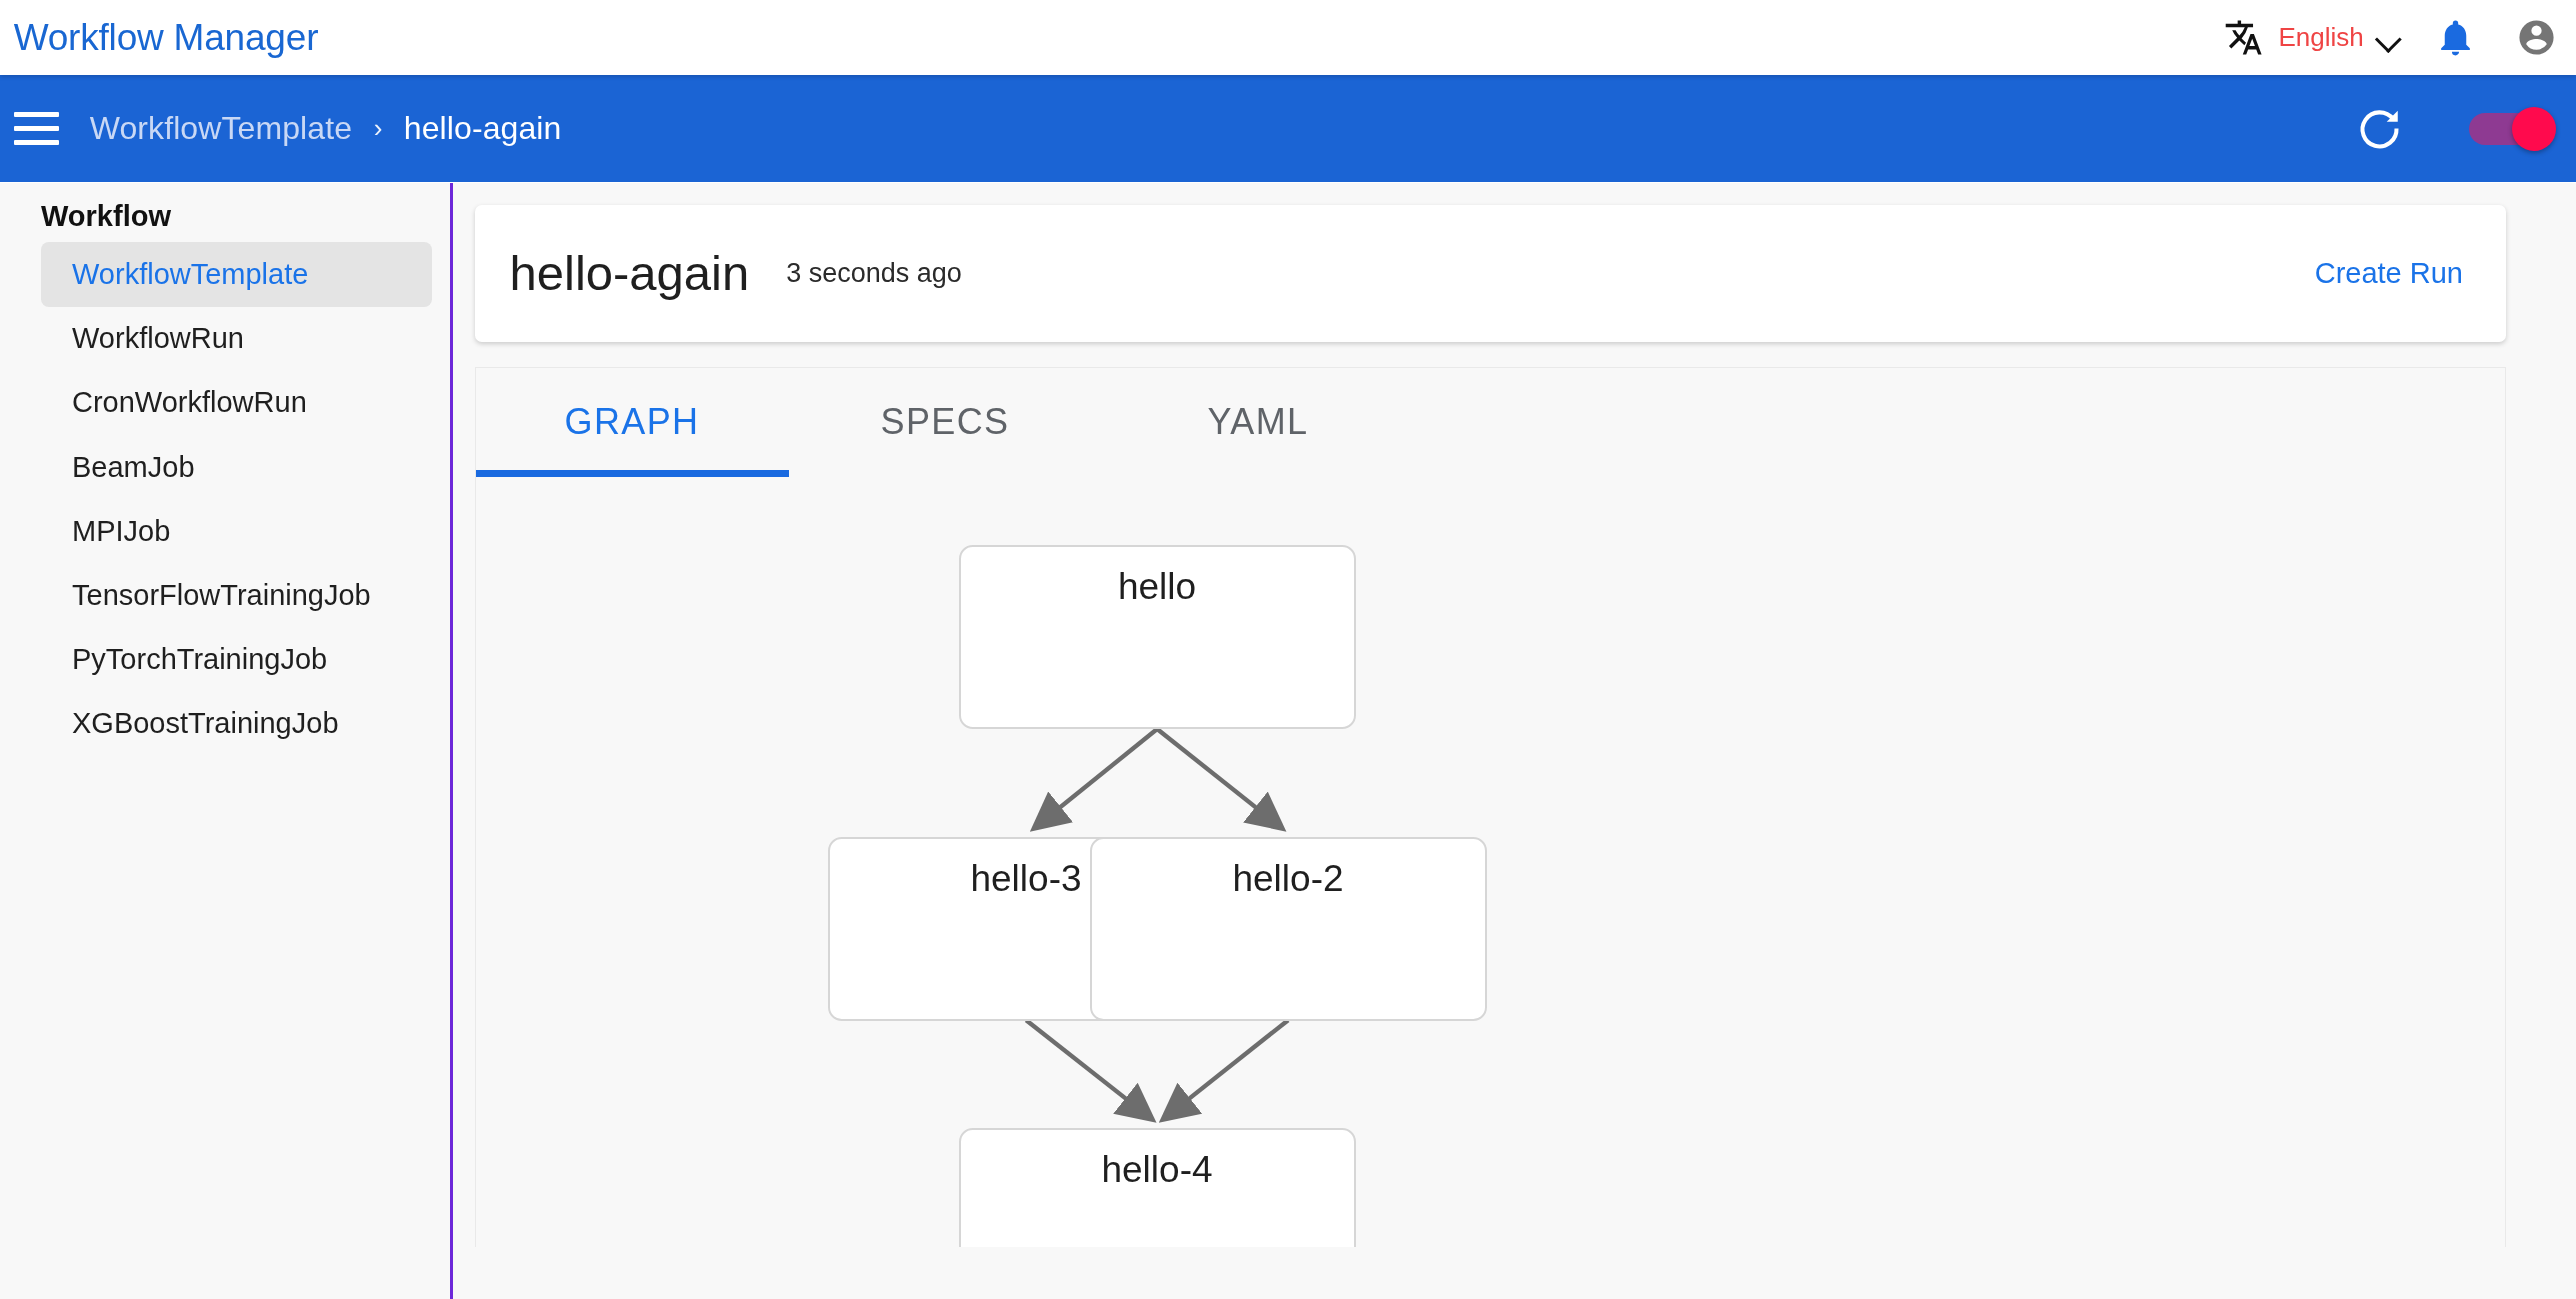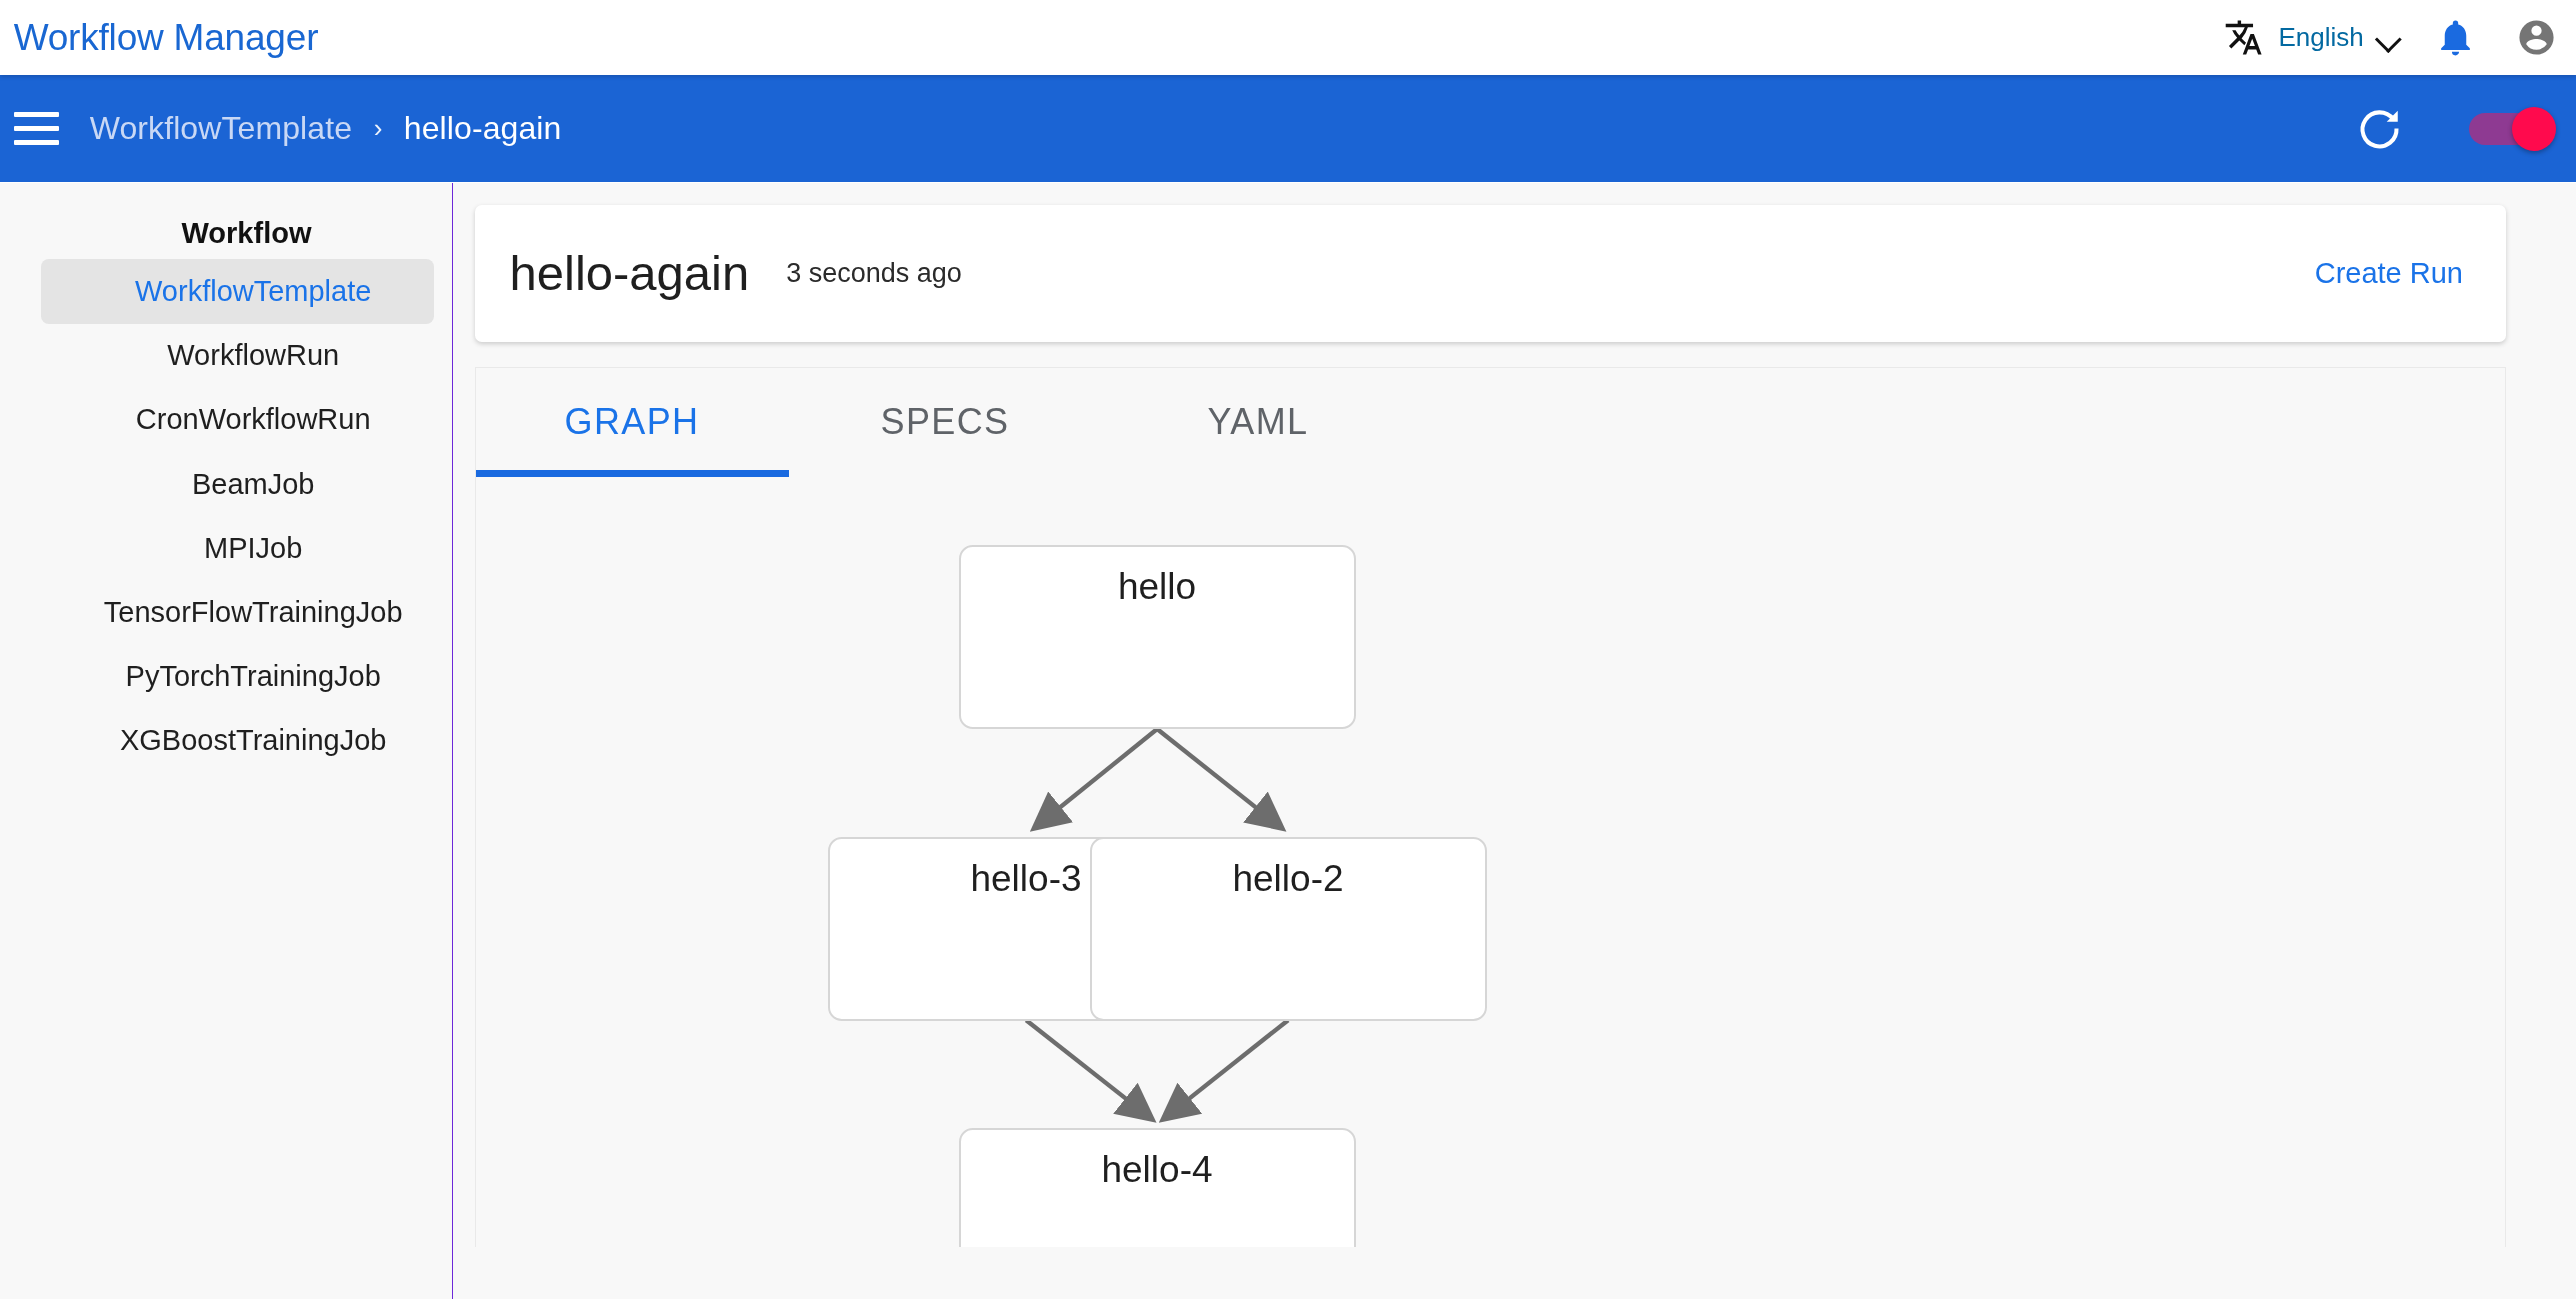--- a/index.html
+++ b/index.html
@@ -29,21 +29,21 @@
   .appbar-right {
     margin-left: auto; display: flex; align-items: center;
     padding-right: 19.5px;
   }
   .translate-icon {
     width: 45px; height: 45px; position: relative;
     display: flex; align-items: center; justify-content: center;
     color: #111; font-size: 30px; line-height: 1;
   }
   .lang-label {
-    font-size: 26px; color: #0369a1; margin-left: 11.7px; margin-right: 7.8px; text-align: center;
+    font-size: 26px; color: #ef4444; margin-left: 11.7px; margin-right: 7.8px; text-align: center;
   }
   .chev {
     width: 33px; height: 33px; position: relative; margin-right: 29px;
   }
   .chev::before {
     content:""; position:absolute; left: 7.8px; top: 8.8px;
     width: 15.6px; height: 15.6px;
     border-right: 3.4px solid #111; border-bottom: 3.4px solid #111;
     transform: rotate(45deg);
   }
@@ -93,24 +93,23 @@
   
   .body-wrap {
     position: absolute; left: 0; top: 183px;
     width: 2576px; height: 1117px;
     background: #f8f8f8;
     display: flex;
   }
   .sidebar {
     width: 453px; height: 100%;
     background: #f8f8f8;
-    border-right: 1px solid #6d28d9;
-    padding-top: 20px;
+    border-right: 3px solid #6d28d9;
+    padding-top: 3px;
     overflow: hidden;
-    text-align: center;
   }
   .nav-group-title {
     font-size: 29px; font-weight: bold; color: #111;
     padding: 13.7px 0 9.8px 41px;
   }
   .nav-item {
     margin: 0 17.6px 0 41px;
     padding: 15.6px 0 15.6px 31px;
     font-size: 29px; color: #1f1f1f;
     border-radius: 7.8px;

